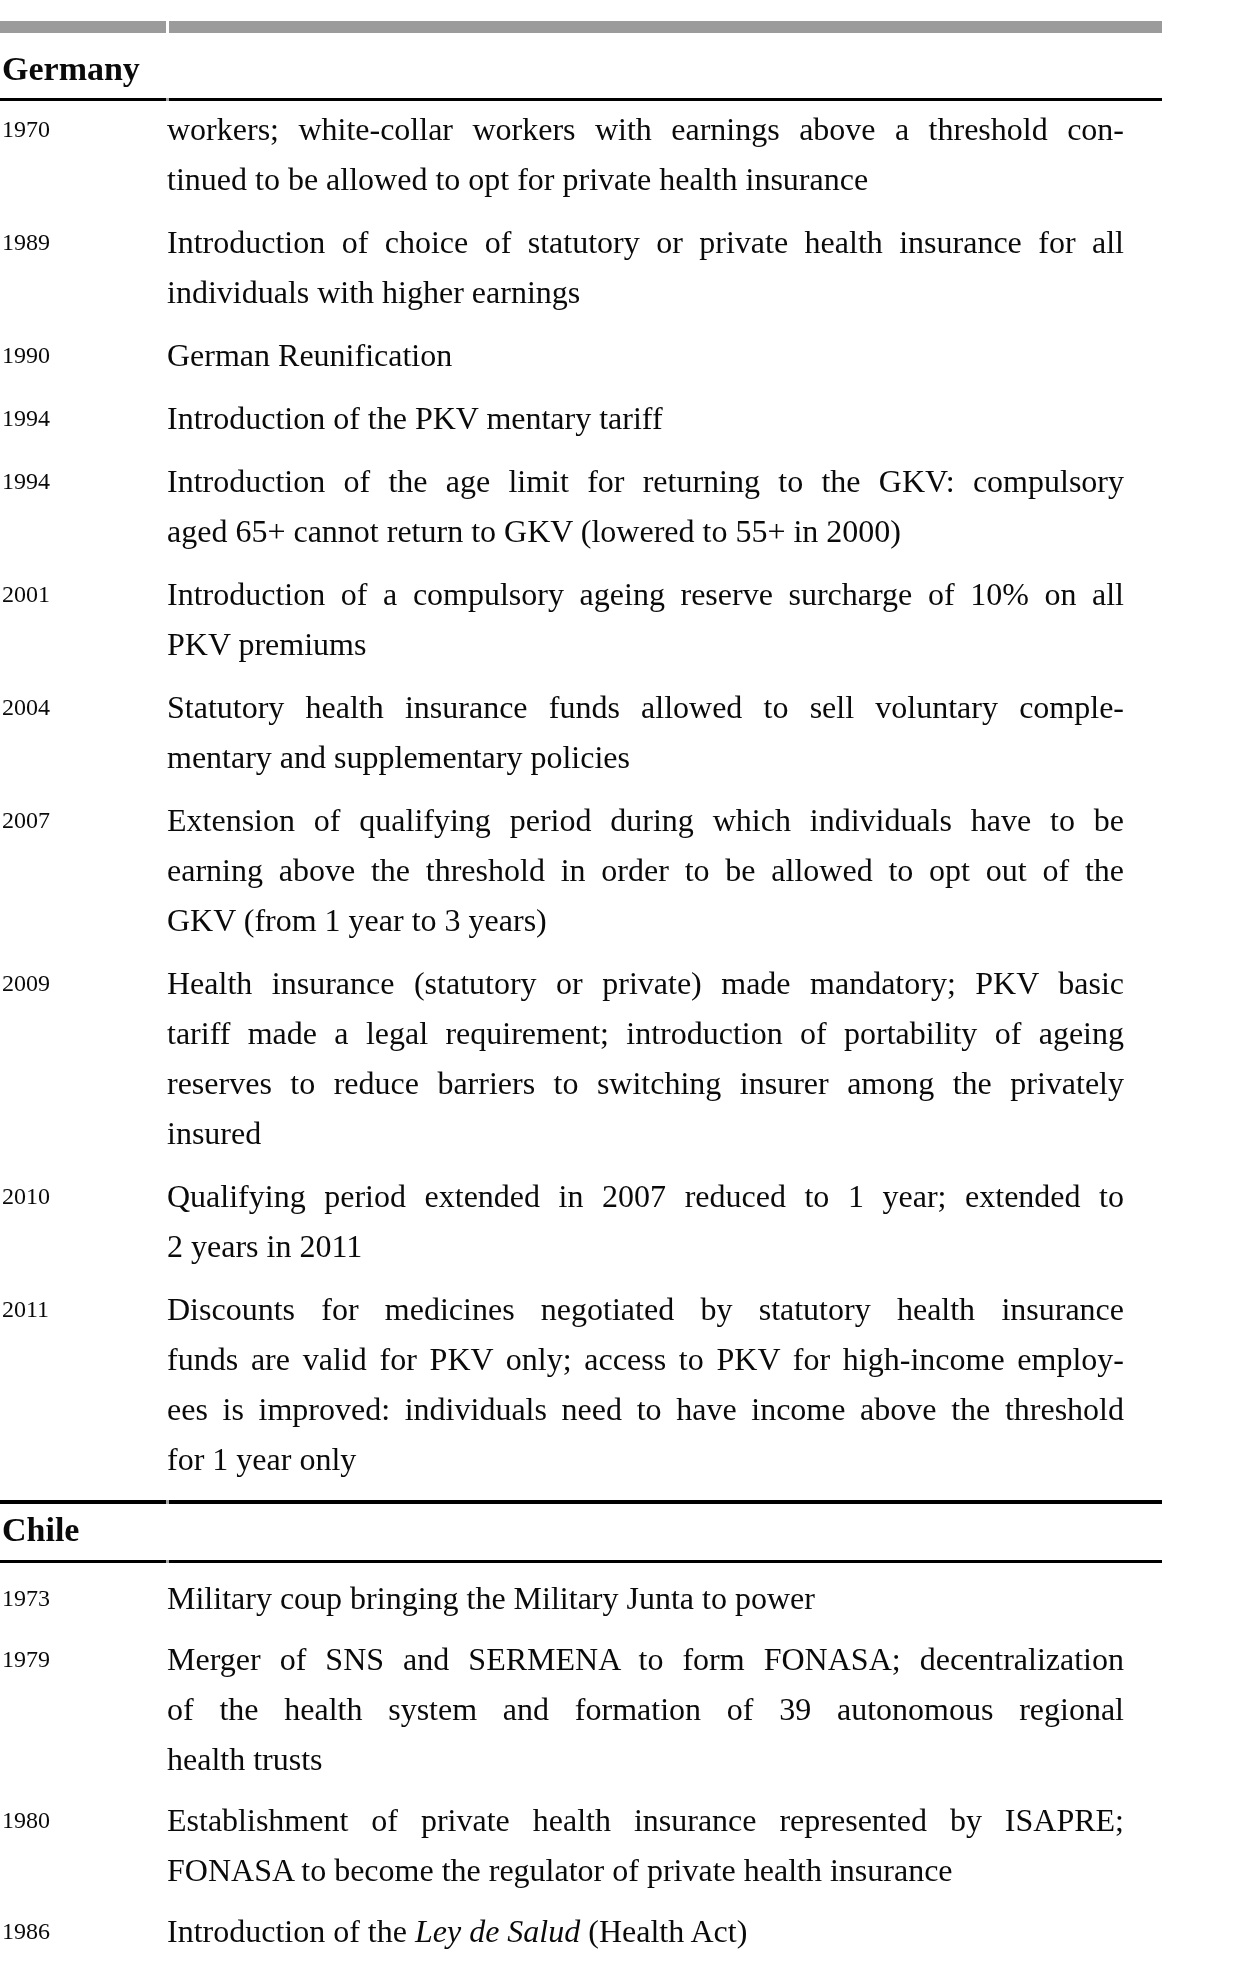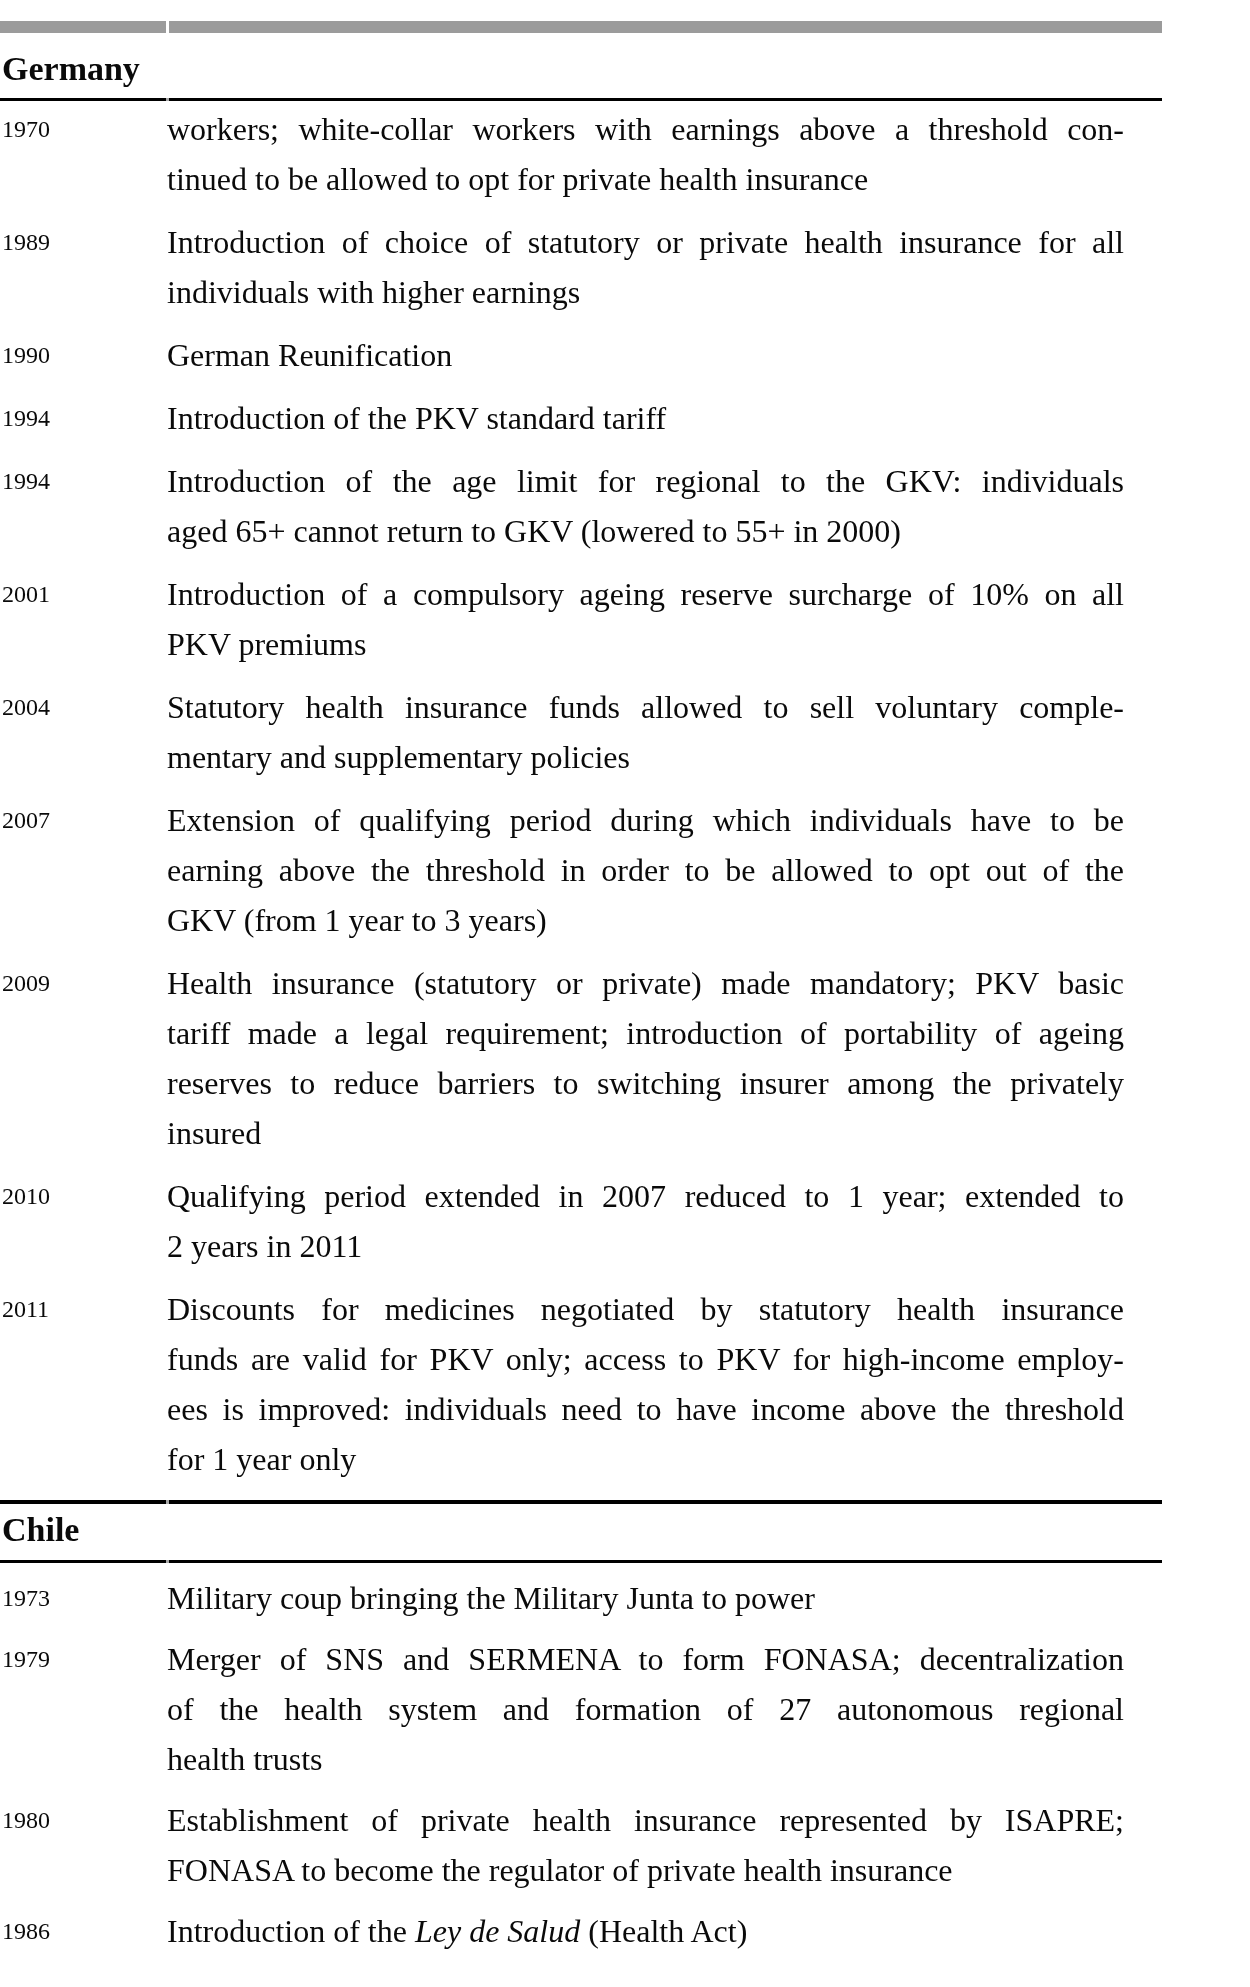--- a/index.html
+++ b/index.html
@@ -77,27 +77,27 @@
         </div>
         <div class="row">
           <div class="year">1990</div>
           <div class="desc">
             <div class="line">German Reunification</div>
           </div>
         </div>
         <div class="row">
           <div class="year">1994</div>
           <div class="desc">
-            <div class="line">Introduction of the PKV standard tariff</div>
+            <div class="line">Introduction of the PKV mentary tariff</div>
           </div>
         </div>
         <div class="row">
           <div class="year">1994</div>
           <div class="desc">
-            <div class="line just">Introduction of the age limit for regional to the GKV: individuals</div>
+            <div class="line just">Introduction of the age limit for returning to the GKV: compulsory</div>
             <div class="line">aged 65+ cannot return to GKV (lowered to 55+ in 2000)</div>
           </div>
         </div>
         <div class="row">
           <div class="year">2001</div>
           <div class="desc">
             <div class="line just">Introduction of a compulsory ageing reserve surcharge of 10% on all</div>
             <div class="line">PKV premiums</div>
           </div>
         </div>
@@ -156,21 +156,21 @@
         <div class="row">
           <div class="year">1973</div>
           <div class="desc">
             <div class="line">Military coup bringing the Military Junta to power</div>
           </div>
         </div>
         <div class="row">
           <div class="year">1979</div>
           <div class="desc">
             <div class="line just">Merger of SNS and SERMENA to form FONASA; decentralization</div>
-            <div class="line just">of the health system and formation of 27 autonomous regional</div>
+            <div class="line just">of the health system and formation of 39 autonomous regional</div>
             <div class="line">health trusts</div>
           </div>
         </div>
         <div class="row">
           <div class="year">1980</div>
           <div class="desc">
             <div class="line just">Establishment of private health insurance represented by ISAPRE;</div>
             <div class="line">FONASA to become the regulator of private health insurance</div>
           </div>
         </div>

